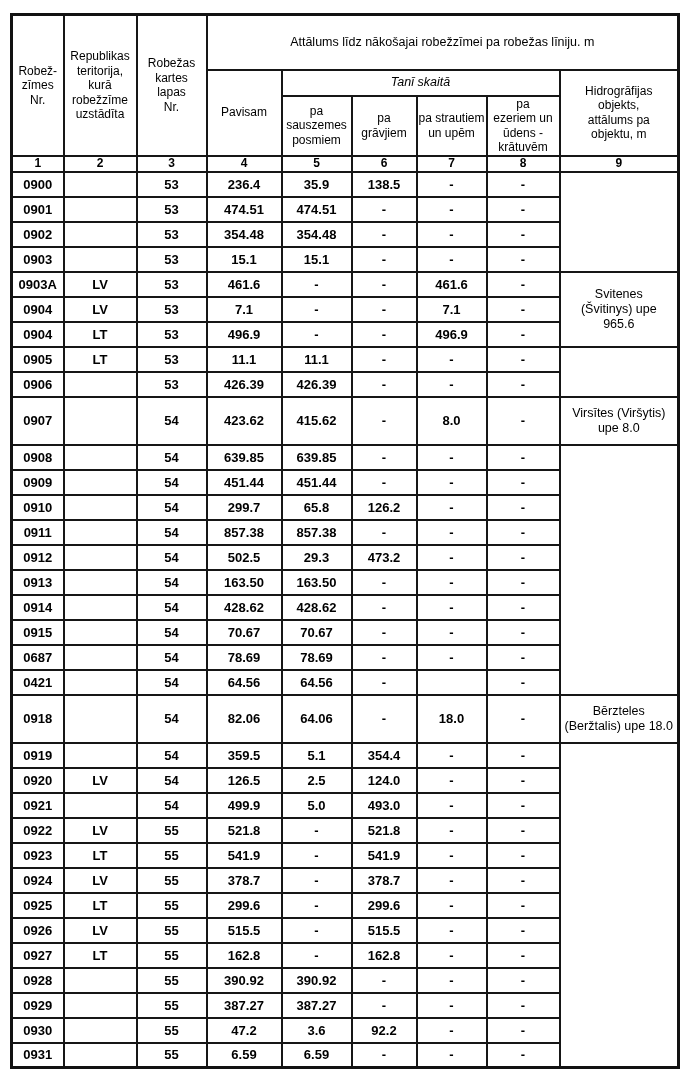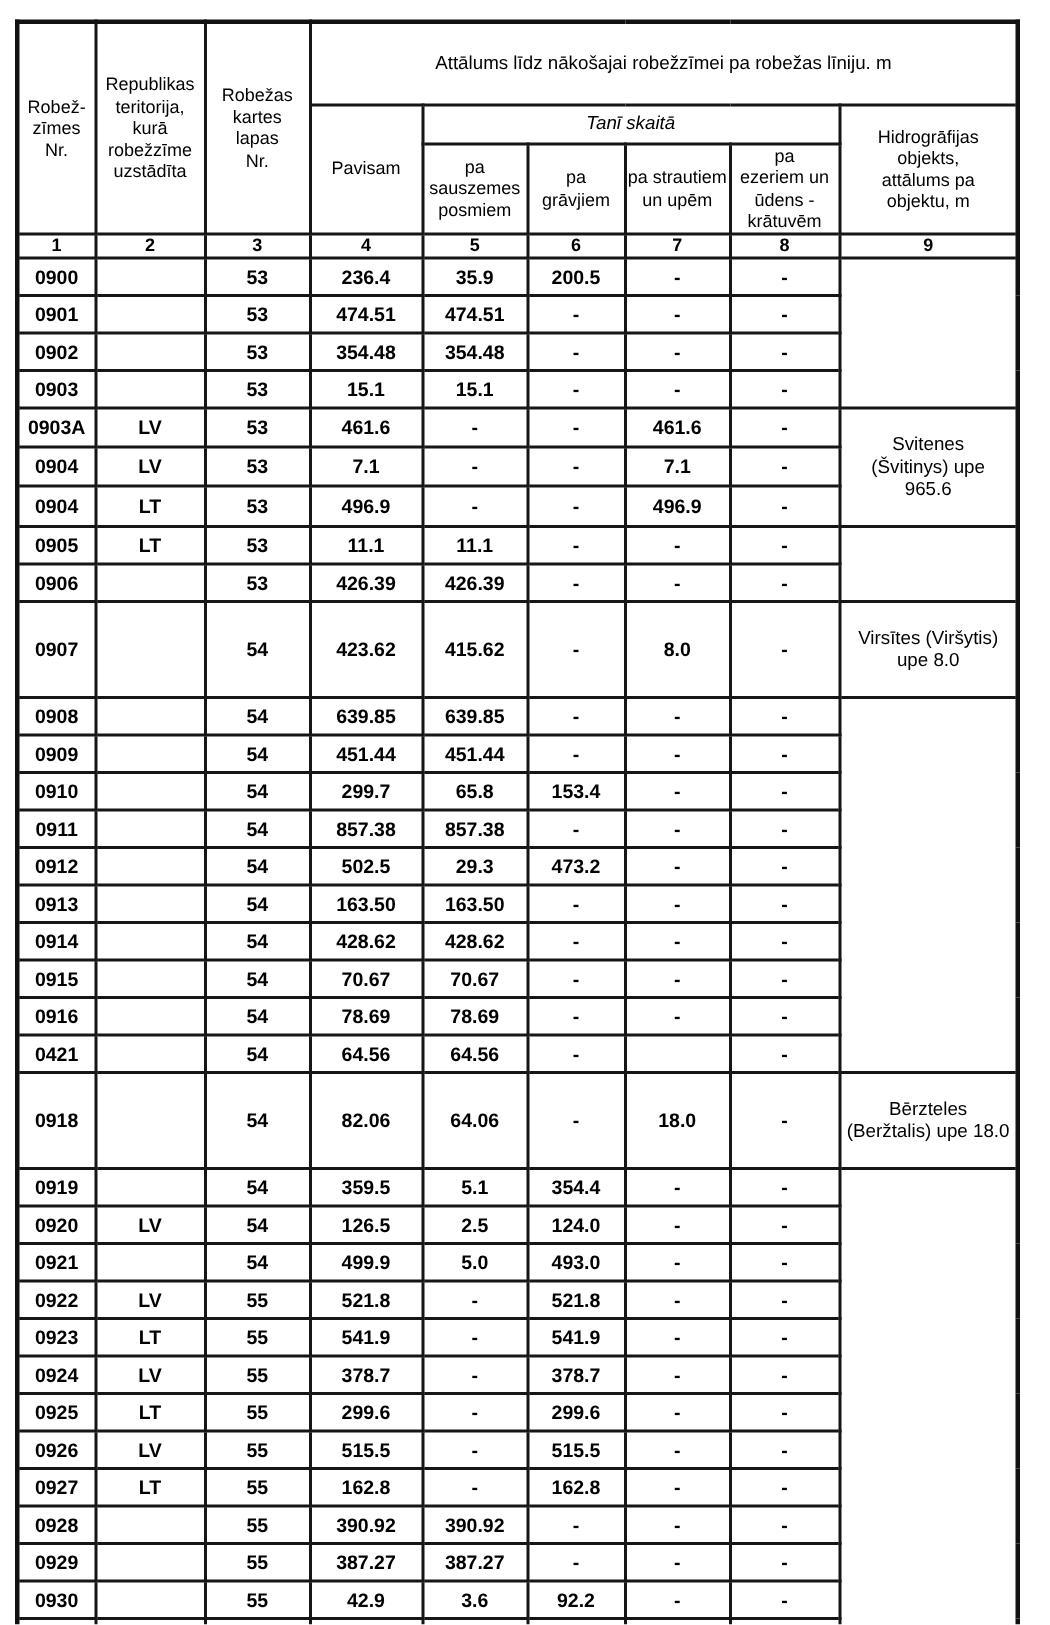--- a/index.html
+++ b/index.html
@@ -53,21 +53,21 @@
     font-size:13px;
     font-weight:700;
     line-height:15px;
     padding:0 2px;
   }
   tbody td.c-hydro {
     font-weight:400;
     font-size:12.5px;
     line-height:15px;
     white-space:pre-line;
-    padding:16px 1px;
+    padding:4px 1px;
   }
 </style>
 </head>
 <body>
 
 <div class="page">
   <table class="border-table">
     <colgroup>
       <col style="width:52px">
         <col style="width:73px">
@@ -128,21 +128,21 @@
         <td>9</td>
       </tr>
     </thead>
     <tbody>
         <tr>
           <td class="c-nr">0900</td>
           <td class="c-territory"></td>
           <td class="c-sheet">53</td>
           <td class="c-total">236.4</td>
           <td class="c-land">35.9</td>
-          <td class="c-ditches">200.5</td>
+          <td class="c-ditches">138.5</td>
           <td class="c-streams">-</td>
           <td class="c-lakes">-</td>
           <td class="c-hydro" rowspan="4"></td>
         </tr>
         <tr>
           <td class="c-nr">0901</td>
           <td class="c-territory"></td>
           <td class="c-sheet">53</td>
           <td class="c-total">474.51</td>
           <td class="c-land">474.51</td>
@@ -256,21 +256,21 @@
           <td class="c-ditches">-</td>
           <td class="c-streams">-</td>
           <td class="c-lakes">-</td>
         </tr>
         <tr>
           <td class="c-nr">0910</td>
           <td class="c-territory"></td>
           <td class="c-sheet">54</td>
           <td class="c-total">299.7</td>
           <td class="c-land">65.8</td>
-          <td class="c-ditches">153.4</td>
+          <td class="c-ditches">126.2</td>
           <td class="c-streams">-</td>
           <td class="c-lakes">-</td>
         </tr>
         <tr>
           <td class="c-nr">0911</td>
           <td class="c-territory"></td>
           <td class="c-sheet">54</td>
           <td class="c-total">857.38</td>
           <td class="c-land">857.38</td>
           <td class="c-ditches">-</td>
@@ -311,21 +311,21 @@
           <td class="c-nr">0915</td>
           <td class="c-territory"></td>
           <td class="c-sheet">54</td>
           <td class="c-total">70.67</td>
           <td class="c-land">70.67</td>
           <td class="c-ditches">-</td>
           <td class="c-streams">-</td>
           <td class="c-lakes">-</td>
         </tr>
         <tr>
-          <td class="c-nr">0916</td>
+          <td class="c-nr">0687</td>
           <td class="c-territory"></td>
           <td class="c-sheet">54</td>
           <td class="c-total">78.69</td>
           <td class="c-land">78.69</td>
           <td class="c-ditches">-</td>
           <td class="c-streams">-</td>
           <td class="c-lakes">-</td>
         </tr>
         <tr>
           <td class="c-nr">0421</td>
@@ -457,21 +457,21 @@
           <td class="c-total">387.27</td>
           <td class="c-land">387.27</td>
           <td class="c-ditches">-</td>
           <td class="c-streams">-</td>
           <td class="c-lakes">-</td>
         </tr>
         <tr>
           <td class="c-nr">0930</td>
           <td class="c-territory"></td>
           <td class="c-sheet">55</td>
-          <td class="c-total">42.9</td>
+          <td class="c-total">47.2</td>
           <td class="c-land">3.6</td>
           <td class="c-ditches">92.2</td>
           <td class="c-streams">-</td>
           <td class="c-lakes">-</td>
         </tr>
         <tr>
           <td class="c-nr">0931</td>
           <td class="c-territory"></td>
           <td class="c-sheet">55</td>
           <td class="c-total">6.59</td>

